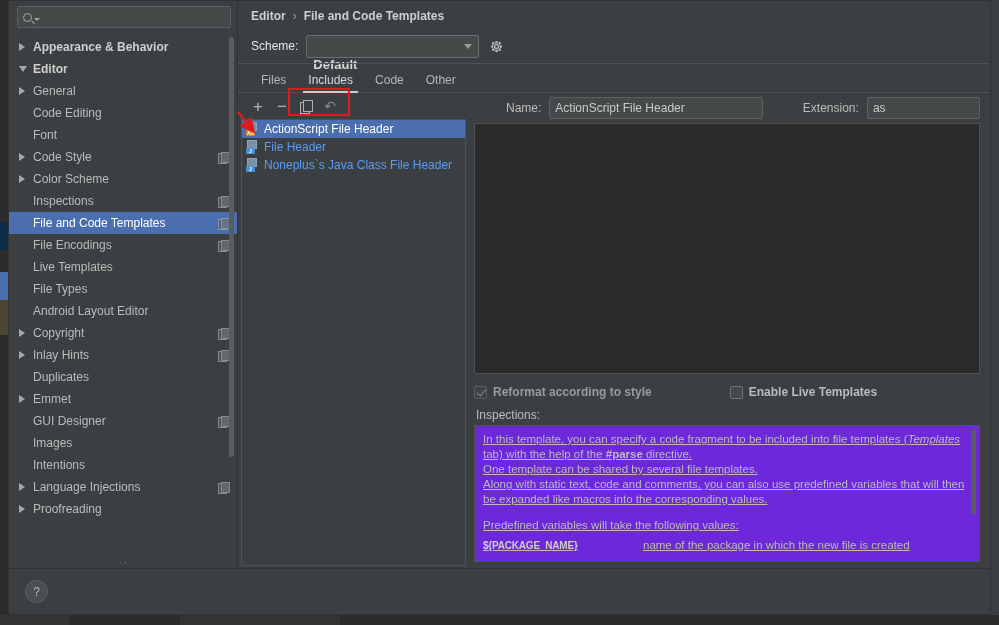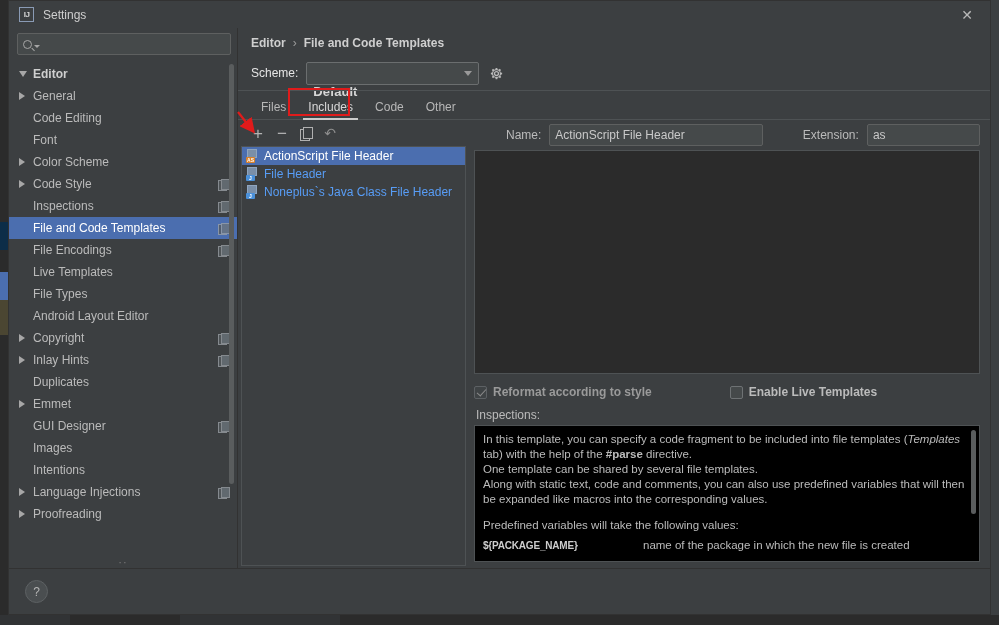--- a/index.html
+++ b/index.html
@@ -301,23 +301,24 @@
     border: solid #8b8b8b; border-width: 0 1.6px 1.6px 0;
     transform: rotate(42deg);
   }
   .chk-label { font-size: 12px; color: #9a9a9a; font-weight: bold; }
   .chk-label.enabled { color: #bbbbbb; }
   #spacer-elt { width: 62px; }
 
   #desc-label { font-size: 12px; color: #bbbbbb; padding: 4px 0 3px 2px; }
   #desc-box {
     height: 137px; min-height: 137px;
-    background: #000000; border: 1px solid #4e5254;
+    background: #6d28d9; border: 1px solid #4e5254;
     position: relative; overflow: hidden; margin-bottom: 6px;
     padding: 6px 10px 0 8px;
+    text-decoration: underline;
   }
   #desc-text { font-size: 11.5px; line-height: 15px; color: #bbbbbb; }
   #desc-text p { margin: 0; }
   #desc-text .it { font-style: italic; }
   #desc-text .bd { font-weight: bold; }
   #desc-text .gap { height: 11px; }
   .var-line { display: flex; margin-top: 5px; }
   .var-name {
     width: 160px; flex: none; font-weight: bold; font-size: 10px;
     font-family: "Liberation Sans", sans-serif; color: #cdcdcd;
@@ -371,40 +372,41 @@
   <div class="bg-strip-sel" style="left:0;top:272px;width:8px;height:28px;"></div>
   <div class="bg-strip-olive" style="left:0;top:300px;width:8px;height:35px;"></div>
   <div class="bg-strip-grey" style="left:0;top:615px;width:70px;height:10px;"></div>
   <div class="bg-strip-dark" style="left:70px;top:615px;width:110px;height:10px;"></div>
   <div class="bg-strip-grey" style="left:180px;top:615px;width:160px;height:10px;"></div>
   <div class="bg-strip-dark" style="left:340px;top:615px;width:659px;height:10px;"></div>
 </div>
 
 <div id="dialog">
 
-  <div id="titlebar">
-    <div id="app-icon">IJ</div>
-    <div id="title-text">Settings</div>
-    <div id="close-btn">✕</div>
-  </div>
 
   <div id="dialog-body">
 
     <div id="left-pane">
       <div id="search-wrap">
         <div id="search-box">
           <span class="magnifier"></span>
           <span class="mini-caret"></span>
           <input id="search-input" type="text" placeholder="" style="">
         </div>
       </div>
 
       <div id="tree-scroll">
         <div id="tree-rows">
             <div class="tree-row bold">
+              <span class="arrow collapsed">
+                <i></i>
+              </span>
+              <span class="label">Appearance &amp; Behavior</span>
+            </div>
+            <div class="tree-row bold">
               <span class="arrow expanded">
                 <i></i>
               </span>
               <span class="label">Editor</span>
             </div>
             <div class="tree-row indent1">
               <span class="arrow collapsed">
                 <i></i>
               </span>
               <span class="label">General</span>
@@ -414,28 +416,28 @@
               <span class="label">Code Editing</span>
             </div>
             <div class="tree-row indent1">
               <span class="arrow none"></span>
               <span class="label">Font</span>
             </div>
             <div class="tree-row indent1">
               <span class="arrow collapsed">
                 <i></i>
               </span>
+              <span class="label">Code Style</span>
+              <span class="copy-badge"></span>
+            </div>
+            <div class="tree-row indent1">
+              <span class="arrow collapsed">
+                <i></i>
+              </span>
               <span class="label">Color Scheme</span>
-            </div>
-            <div class="tree-row indent1">
-              <span class="arrow collapsed">
-                <i></i>
-              </span>
-              <span class="label">Code Style</span>
-              <span class="copy-badge"></span>
             </div>
             <div class="tree-row indent1">
               <span class="arrow none"></span>
               <span class="label">Inspections</span>
               <span class="copy-badge"></span>
             </div>
             <div class="tree-row selected indent1">
               <span class="arrow none"></span>
               <span class="label">File and Code Templates</span>
               <span class="copy-badge"></span>

